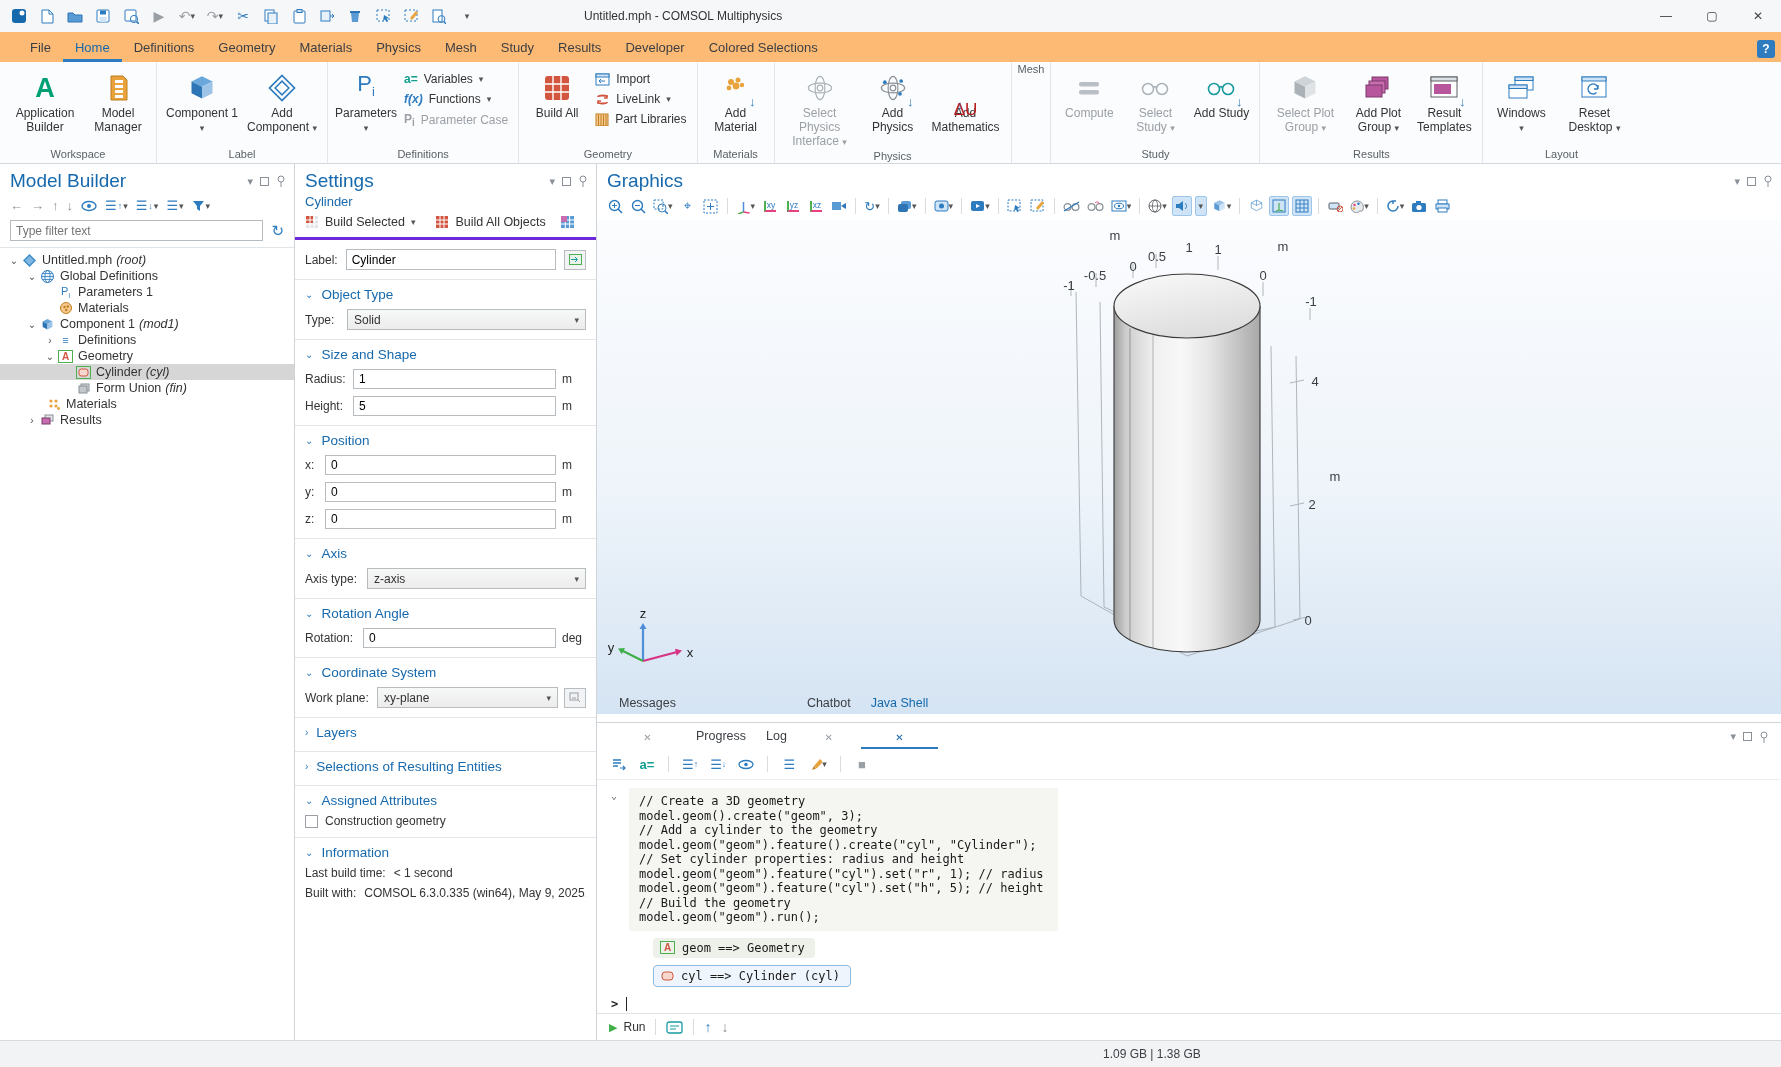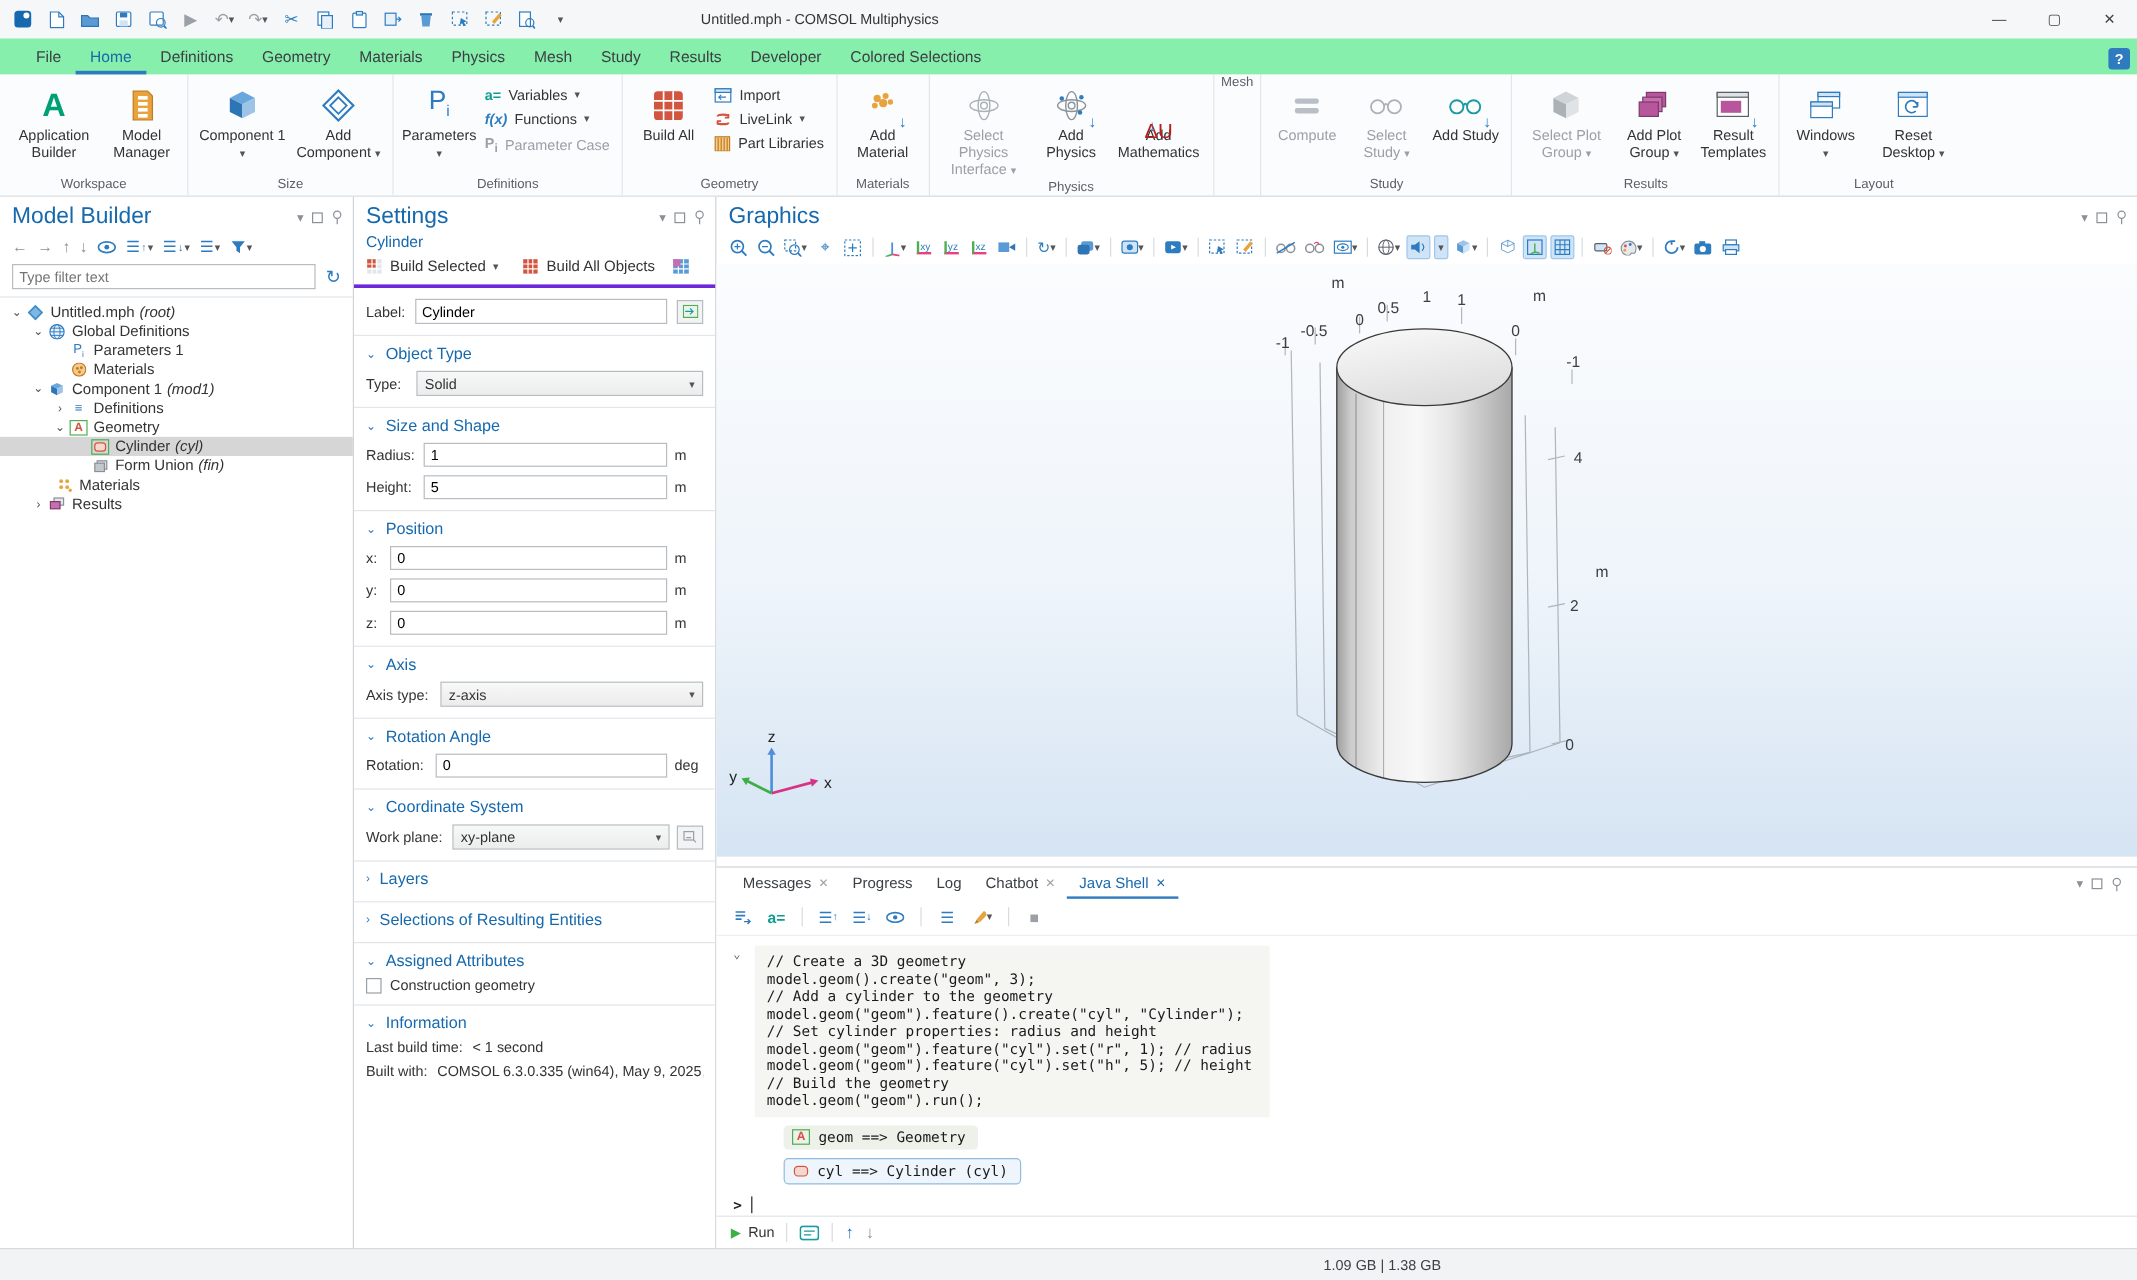--- a/index.html
+++ b/index.html
@@ -8,21 +8,21 @@
   
   .titlebar { height:32px; background:#f6f7f8; display:flex; align-items:center; padding-left:6px; position:relative; }
   .qat { display:flex; align-items:center; gap:2px; }
   .qat .qbtn { width:26px; height:24px; display:flex; align-items:center; justify-content:center; border-radius:3px; font-size:14px; color:#2e7cc0; }
   .qat .qbtn.dis { color:#9aa0a6; }
   .win-title { position:absolute; left:584px; font-size:12px; color:#333; }
   .winctl { position:absolute; right:0; top:0; display:flex; height:32px; }
   .winctl .wbtn { width:46px; height:32px; display:flex; align-items:center; justify-content:center; color:#444; font-size:12px; }
 
   
-  .menubar { height:30px; background:#86efac; display:flex; align-items:flex-end; padding-left:18px; position:relative; }
+  .menubar { height:30px; background:#fdba74; display:flex; align-items:flex-end; padding-left:18px; position:relative; }
   .mtab { padding:6px 12px 7px; font-size:13px; color:#3b3f44; cursor:default; }
   .mtab.active { color:#1769ad; border-bottom:3px solid #2f7bbf; padding-bottom:4px; }
   .helpbtn { position:absolute; right:6px; bottom:4px; width:18px; height:18px; background:#2f7bbf; color:#fff; border-radius:3px; display:flex; align-items:center; justify-content:center; font-weight:bold; }
 
   
   .ribbon { height:102px; background:#fbfcfd; border-bottom:1px solid #d5d9dd; display:flex; }
   .rgroup { display:flex; flex-direction:column; border-right:1px solid #e3e6e9; padding:0 6px; }
   .rgroup-body { flex:1; display:flex; align-items:flex-start; gap:2px; padding-top:6px; }
   .rgroup-label { text-align:center; font-size:11px; color:#5a6066; padding:1px 0 3px; }
   .rbtn { width:78px; display:flex; flex-direction:column; align-items:center; text-align:center; font-size:12px; line-height:14px; color:#333; padding-top:2px; }
@@ -84,21 +84,21 @@
   .gico { height:20px; min-width:20px; display:flex; align-items:center; justify-content:center; color:#2e7cc0; font-size:13px; padding:0 1px; border:1px solid transparent; border-radius:2px; }
   .gico.hl { background:#cfe4f7; border-color:#9ec6ea; }
   .gsep { width:1px; height:16px; background:#d8dcdf; margin:0 3px; }
   .axlbl { font-size:8.5px; color:#2e7cc0; border-left:2px solid #4caf50; border-bottom:2px solid #e8417f; padding:0 1px; line-height:9px; }
   .gview { flex:1; position:relative; }
   .gview svg { position:absolute; inset:0; }
 
   
   .bottom { height:318px; border-top:1px solid #cfd4d9; display:flex; flex-direction:column; background:#fff; }
   .btabs { display:flex; align-items:flex-end; padding:0 12px; height:26px; position:relative; }
-  .btab { display:flex; align-items:center; gap:6px; padding:4px 10px 6px; font-size:12.5px; color:#3b3f44; }
+  .btab { display:flex; align-items:center; gap:22px; padding:4px 10px 6px; font-size:12.5px; color:#3b3f44;flex-direction:column; }
   .btab .x { color:#9aa0a6; font-size:10px; }
   .btab.active { color:#1769ad; border-bottom:2px solid #2f7bbf; padding-bottom:4px; }
   .btab.active .x { color:#1769ad; }
   .btoolbar { display:flex; align-items:center; gap:8px; padding:5px 12px; border-bottom:1px solid #eceef0; color:#2e7cc0; font-size:13px; }
   .console { flex:1; padding:8px 0 0 14px; font-family:"DejaVu Sans Mono",monospace; font-size:12px; overflow:hidden; position:relative; }
   .codewrap { display:flex; }
   .fold { width:18px; color:#555; font-size:10px; padding-top:2px; }
   .codeblock { background:#f5f6f2; padding:6px 14px 6px 10px; line-height:14.5px; color:#1a1a1a; }
   .chip { display:inline-flex; align-items:center; gap:7px; margin:7px 0 0 42px; padding:3px 10px 3px 7px; border-radius:4px; background:#eef0ea; line-height:14px; color:#1a1a1a; }
   .chip.sel { background:#eef5fc; border:1px solid #8fbce0; }
@@ -270,21 +270,21 @@
       <div class="rbtn">
         <span class="ricon">
             <svg class="mini" width="30" height="30" viewBox="0 0 24 24">
               <path d="M12 2 22 12 12 22 2 12z" fill="none" stroke="#2e7cc0" stroke-width="1.4"></path>
               <path d="M12 6.5 17.5 12 12 17.5 6.5 12z" fill="none" stroke="#2e7cc0" stroke-width="1.2"></path>
             </svg>
           </span>
         <span><span>Add Component</span> <span class="caret">▾</span></span>
       </div>
     </div>
-    <div class="rgroup-label">Size</div>
+    <div class="rgroup-label">Label</div>
   </div>
 
   <div class="rgroup">
     <div class="rgroup-body">
       <div class="rbtn narrow">
         <span class="ricon">
             <span style="color:#2e7cc0;font-size:22px;">P<sub style="font-size:13px;">i</sub></span>
           </span>
         <span><span>Parameters</span><br><span class="caret">▾</span></span>
       </div>

